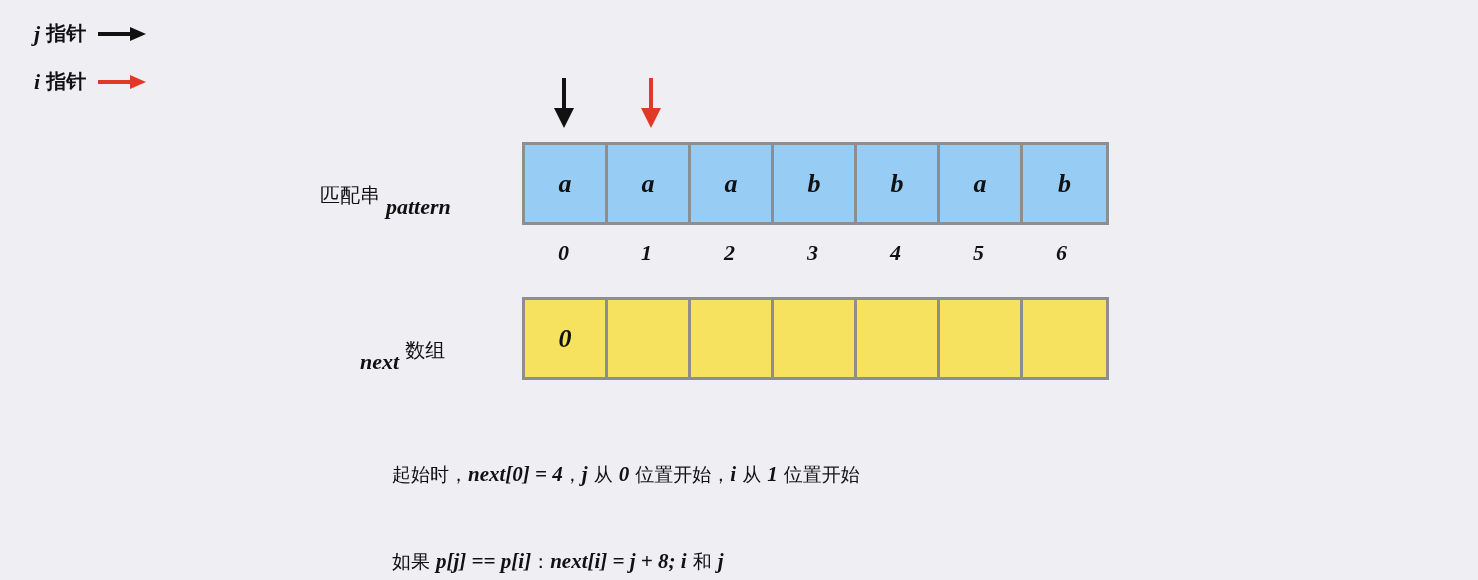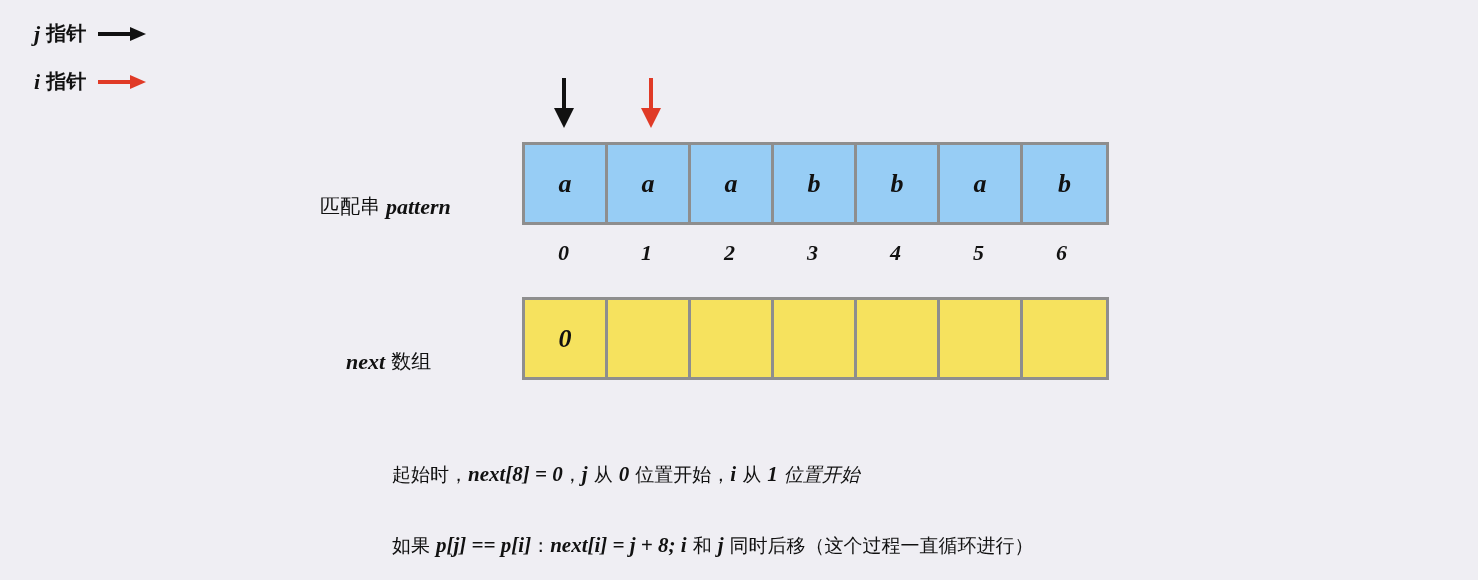--- a/index.html
+++ b/index.html
@@ -10,21 +10,21 @@
     color: #111;
   }
   .legend-row { position: absolute; left: 34px; display: flex; align-items: center; font-size: 22px; font-weight: bold; }
   .legend-row .var { font-style: italic; margin-right: 6px; }
   .legend-row .zh { font-weight: bold; font-family: "DejaVu Sans", sans-serif; font-size: 20px; }
   .legend-arrow { margin-left: 12px; width: 48px; height: 14px; position: relative; }
   .legend-arrow .shaft { position: absolute; left: 0; top: 5px; width: 32px; height: 4px; }
   .legend-arrow .head { position: absolute; right: 0; top: 0; width: 0; height: 0;
     border-top: 7px solid transparent; border-bottom: 7px solid transparent; border-left: 16px solid; }
 
-  .row-label { position: absolute; font-size: 22px; display: flex; align-items: flex-end; }
+  .row-label { position: absolute; font-size: 22px; display: flex; align-items: center; }
   .row-label .zh { font-family: "DejaVu Sans", sans-serif; font-size: 20px; }
   .row-label .en { font-style: italic; font-weight: bold; margin-top: 24px; }
 
   .cells { position: absolute; left: 522px; display: flex; border: 3px solid #8e8e8e; box-sizing: border-box; }
   .cell {
     width: 83px; height: 77px; box-sizing: border-box;
     display: flex; align-items: center; justify-content: center;
     font-size: 26px; font-weight: bold; font-style: italic;
     border-right: 3px solid #8e8e8e;
   }
@@ -92,51 +92,50 @@
 <div class="indices">
   <div class="idx">0</div>
   <div class="idx">1</div>
   <div class="idx">2</div>
   <div class="idx">3</div>
   <div class="idx">4</div>
   <div class="idx">5</div>
   <div class="idx">6</div>
 </div>
 
-<div class="row-label" style="left:346px; top:325px;">
+<div class="row-label" style="left:360px; top:325px;">
   <span class="en">next</span>
   <span style="width:6px;"></span>
   <span class="zh">数组</span>
 </div>
 
 <div class="cells next" style="top:297px;">
   <div class="cell">0</div>
   <div class="cell"></div>
   <div class="cell"></div>
   <div class="cell"></div>
   <div class="cell"></div>
   <div class="cell"></div>
   <div class="cell"></div>
 </div>
 
 <div class="note" style="top:462px;">
   <span class="zh">起始时，</span>
-  <span class="m">next[8] = 0</span>
+  <span class="m">next[0] = 4</span>
   <span class="zh">，</span>
   <span class="m">j</span>
   <span class="zh" style="white-space:pre;"> 从 </span>
   <span class="m">0</span>
   <span class="zh" style="white-space:pre;"> 位置开始，</span>
   <span class="m">i</span>
   <span class="zh" style="white-space:pre;"> 从 </span>
   <span class="m">1</span>
-  <span class="zh" style="white-space:pre;font-style:italic;"> 位置开始</span>
+  <span class="zh" style="white-space:pre;"> 位置开始</span>
 </div>
 
 <div class="note" style="top:533px;">
-  <span class="zh" style="white-space:pre;">如果 </span>
+  <span class="zh" style="white-space:pre;margin-top:16px;">如果 </span>
   <span class="m">p[j] == p[i]</span>
   <span class="zh">：</span>
   <span class="m">next[i] = j + 8; i</span>
   <span class="zh" style="white-space:pre;"> 和 </span>
   <span class="m">j</span>
-  <span class="zh" style="white-space:pre;"> 同时后移（这个过程一直循环进行）</span>
 </div>
 
 </body></html>

